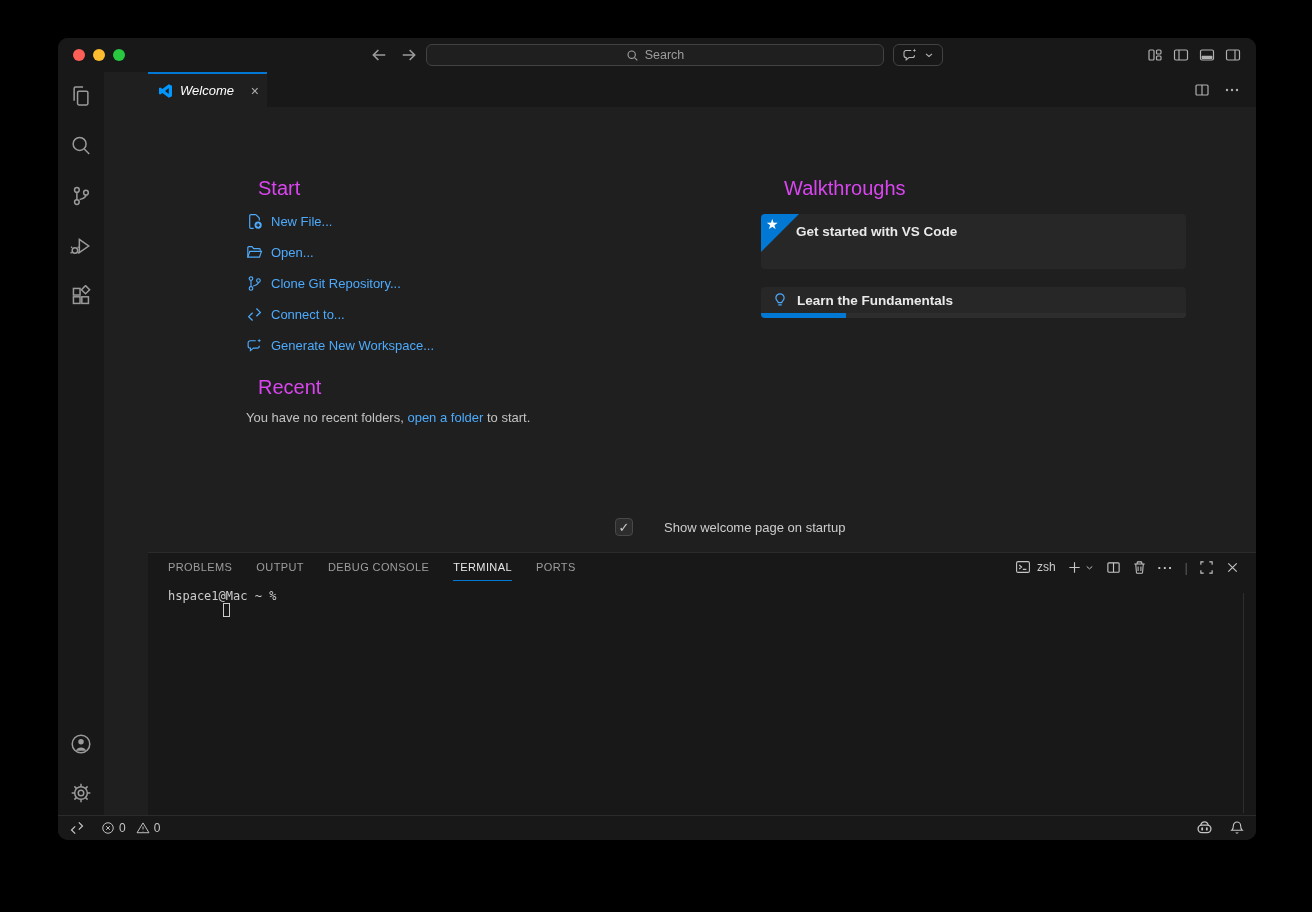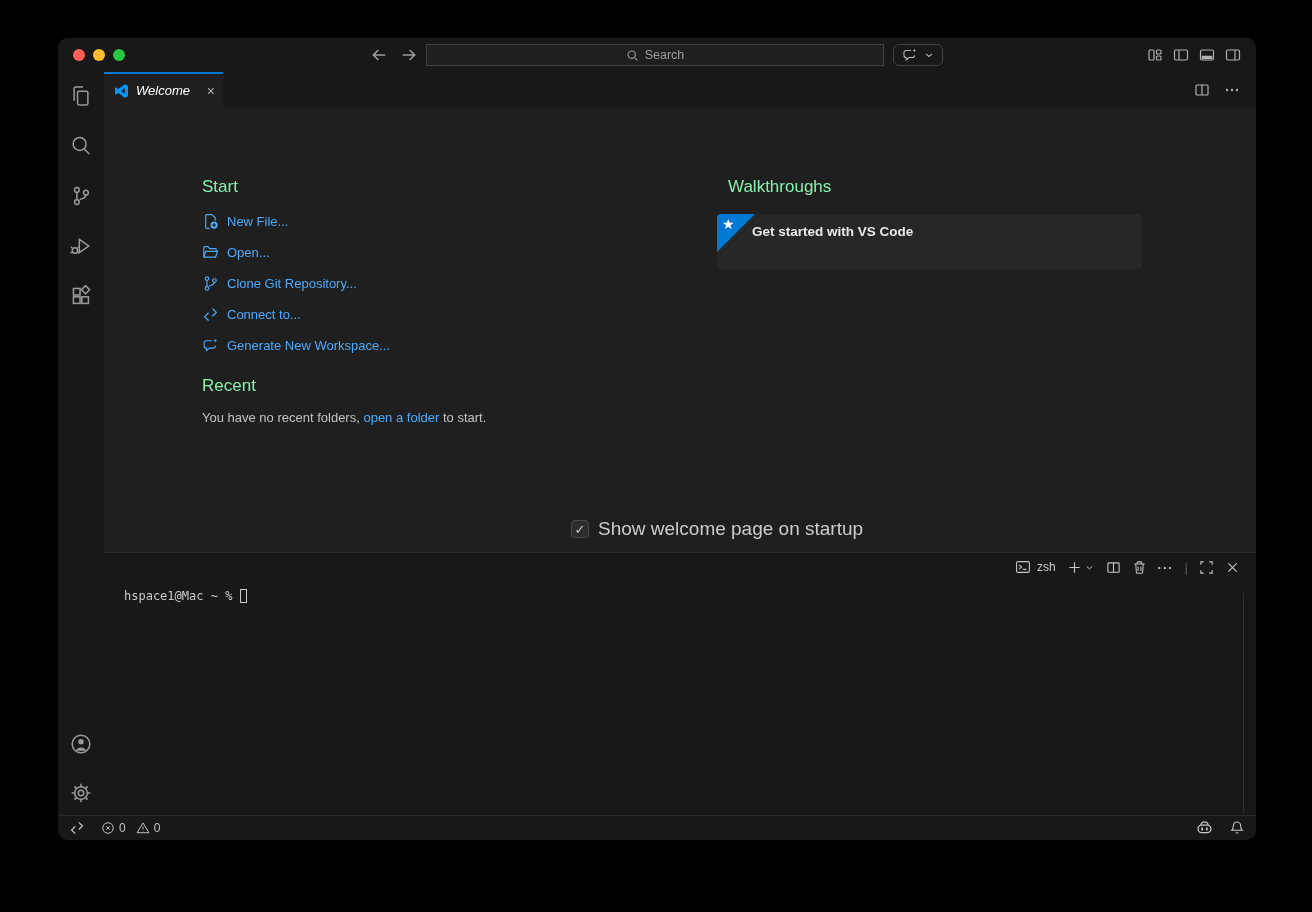--- a/index.html
+++ b/index.html
@@ -9,51 +9,51 @@
             background:#1f1f1f; border-radius:10px; overflow:hidden;
             display:flex; flex-direction:column; }
 
   
   .titlebar { position:relative; height:34px; flex:0 0 34px; background:#181818; }
   .traffic { position:absolute; left:15px; top:11px; display:flex; gap:8px; }
   .tl { width:12px; height:12px; border-radius:50%; }
   .nav { position:absolute; left:311px; top:7px; display:flex; gap:10px; color:#9a9a9a; }
   .nav .ic { width:20px; height:20px; }
   .searchbox { position:absolute; left:368px; top:6px; width:458px; height:22px;
-               background:#1f1f1f; border:1px solid #424242; border-radius:0;
+               background:#1f1f1f; border:1px solid #424242; border-radius:6px;
                display:flex; align-items:center; justify-content:center; gap:6px;
                color:#9d9d9d; font-size:12.5px; }
   .chatbtn { position:absolute; left:835px; top:6px; width:50px; height:22px;
              border:1px solid #424242; border-radius:6px; display:flex;
              align-items:center; justify-content:center; gap:5px; color:#b6b6b6; }
   .layouticons { position:absolute; right:15px; top:9px; display:flex; gap:10px; color:#b0b0b0; }
 
   
-  .main { flex:1; display:flex; min-height:0; }
+  .main { flex:1; display:flex; min-height:0;gap:44px; }
   .activitybar { width:46px; flex:0 0 46px; background:#181818; position:relative;
                  display:flex; flex-direction:column; align-items:center;
                  padding-top:12px; gap:26px; color:#9a9a9a; }
   .ab-bottom { position:absolute; bottom:10px; left:0; width:100%;
                display:flex; flex-direction:column; align-items:center; gap:25px; color:#9a9a9a; }
   .ab-item { width:24px; height:24px; display:flex; align-items:center; justify-content:center; }
 
   .editorcol { flex:1; display:flex; flex-direction:column; min-width:0; }
 
   
   .tabbar { height:35px; flex:0 0 35px; background:#181818; display:flex; position:relative; }
   .tab { width:119px; background:#1f1f1f; border-top:2px solid var(--accent,#0078d4);
          display:flex; align-items:center; padding:0 8px 0 10px; gap:6px; }
   .tab-label { color:#ffffff; font-style:italic; font-size:13px; flex:1; }
   .tab-close { color:#b0b0b0; font-size:14px; line-height:1; }
   .editor-actions { position:absolute; right:16px; top:0; height:35px;
                     display:flex; align-items:center; gap:14px; color:#b0b0b0; }
 
   
   .editor { flex:1; background:#1f1f1f; position:relative; min-height:0; }
-  .w-title { position:absolute; font-size:17px; font-weight:500; color:#86efac; }
+  .w-title { position:absolute; font-size:20px; font-weight:500; color:#d946ef;margin-left:12px; }
   .startlinks { position:absolute; left:98px; top:106px;text-align:center; }
   .slink { display:flex; align-items:center; gap:8px; height:16px; margin-bottom:15px;
            color:var(--link,#4daafc); font-size:13px; }
   .slink .ic { width:17px; height:17px; }
   .recent-text { position:absolute; left:98px; top:303px; font-size:13px; color:#c2c2c2; }
   .recent-text .link { color:var(--link,#4daafc); }
 
   .wt-card { position:absolute; left:613px; width:425px; background:#272727;
              border-radius:4px; overflow:hidden; }
   .card1 { top:107px; height:55px; }
@@ -65,37 +65,37 @@
   .card2 { top:180px; height:31px; }
   .card2 .c-row { display:flex; align-items:center; gap:9px; height:26px; padding-left:11px; }
   .card2 .c-title { font-size:13.5px; font-weight:700; color:#e9e9e9; }
   .card2 .pbar-track { position:absolute; left:0; bottom:0; width:100%; height:5px; background:#2d2d2d; }
   .card2 .pbar-fill { height:5px; background:var(--accent,#0078d4); }
   .lightbulb { color:var(--link,#4daafc); }
 
   .startup { position:absolute; left:467px; top:411px; display:flex; align-items:center; gap:9px; }
   .cbox { width:18px; height:18px; background:#2d2d2d; border:1px solid #484848; border-radius:4px;
           color:#cccccc; font-size:13px; display:flex; align-items:center; justify-content:center; }
-  .cbox-label { font-size:19px; color:#cccccc; }
+  .cbox-label { font-size:13px; color:#cccccc;margin-left:22px; }
 
   
   .panel { height:263px; flex:0 0 263px; background:#181818; border-top:1px solid #2b2b2b;
            position:relative; }
   .ptabs { display:flex; gap:24px; padding-left:20px; height:28px; align-items:center; }
   .ptab { font-size:11px; letter-spacing:0.4px; color:#9d9d9d; height:28px;
           display:flex; align-items:center; border-bottom:1px solid transparent; }
   .ptab.active { color:#e7e7e7; border-bottom:1px solid var(--accent,#0078d4); }
   .ptoolbar { position:absolute; right:16px; top:0; height:28px; display:flex;
               align-items:center; gap:11px; color:#c5c5c5; }
   .zsh-group { display:flex; align-items:center; gap:6px; }
   .zsh-label { font-size:12px; color:#cccccc; }
   .plus-group { display:flex; align-items:center; gap:2px; }
   .tb-sep { color:#5a5a5a; font-size:13px; }
   .term-body { position:absolute; left:20px; top:36px; font-family:"DejaVu Sans Mono", monospace;
-               font-size:12px; color:#cccccc; display:flex; align-items:center; }
+               font-size:12px; color:#cccccc; display:flex; align-items:center;flex-direction:column; }
   .cursor { display:inline-block; width:7px; height:14px; border:1px solid #cccccc;
             margin-left:8px; }
   .term-scrollbar { position:absolute; right:12px; top:40px; bottom:2px; width:1px; background:#2e2e2e; }
 
   
   .statusbar { height:25px; flex:0 0 25px; background:#181818; border-top:1px solid #2b2b2b;
                display:flex; align-items:center; padding:0 11px; color:#c5c5c5; font-size:12px; }
   .sb-left { display:flex; align-items:center; gap:16px; }
   .sb-problems { display:flex; align-items:center; gap:4px; }
   .sb-problems .n { margin-right:6px; }
@@ -321,28 +321,49 @@
         <div class="recent-text"><span>You have no recent folders, </span><span class="link">open a folder</span><span> to start.</span></div>
 
         <div class="w-title" style="left:624px; top:70px;">Walkthroughs</div>
 
         <div class="wt-card card1">
           <div class="ribbon"></div>
           <div class="star">★</div>
           <div class="c-title">Get started with VS Code</div>
         </div>
 
+        <div class="wt-card card2">
+          <div class="c-row">
+            <span class="ic lightbulb">
+              <svg width="16" height="16" viewBox="0 0 16 16" fill="none" stroke="currentColor" stroke-width="1.2">
+                  <path d="M8 1.8a4.1 4.1 0 0 1 4.1 4.1c0 1.6-.9 2.4-1.6 3.2-.4.5-.7 1-.7 1.5H6.2c0-.5-.3-1-.7-1.5-.7-.8-1.6-1.6-1.6-3.2A4.1 4.1 0 0 1 8 1.8z"></path>
+                  <path d="M6.3 12.8h3.4"></path>
+                </svg>
+            </span>
+            <span class="c-title">Learn the Fundamentals</span>
+          </div>
+          <div class="pbar-track">
+            <div class="pbar-fill" style="width: 20%;"></div>
+          </div>
+        </div>
 
         <div class="startup">
           <div class="cbox">✓</div>
           <div class="cbox-label">Show welcome page on startup</div>
         </div>
       </div>
 
       <div class="panel">
+        <div class="ptabs">
+          <div class="ptab">PROBLEMS</div>
+          <div class="ptab">OUTPUT</div>
+          <div class="ptab">DEBUG CONSOLE</div>
+          <div class="ptab active">TERMINAL</div>
+          <div class="ptab">PORTS</div>
+        </div>
 
         <div class="ptoolbar">
           <div class="zsh-group">
             <span class="ic">
               <svg width="16" height="16" viewBox="0 0 16 16" fill="none" stroke="currentColor" stroke-width="1.1">
                   <rect x="1.6" y="2.6" width="12.8" height="10.8" rx="1.5"></rect>
                   <path d="M4.2 6l2.4 2-2.4 2M7.8 10.4h3.6"></path>
                 </svg>
             </span>
             <span class="zsh-label">zsh</span>

